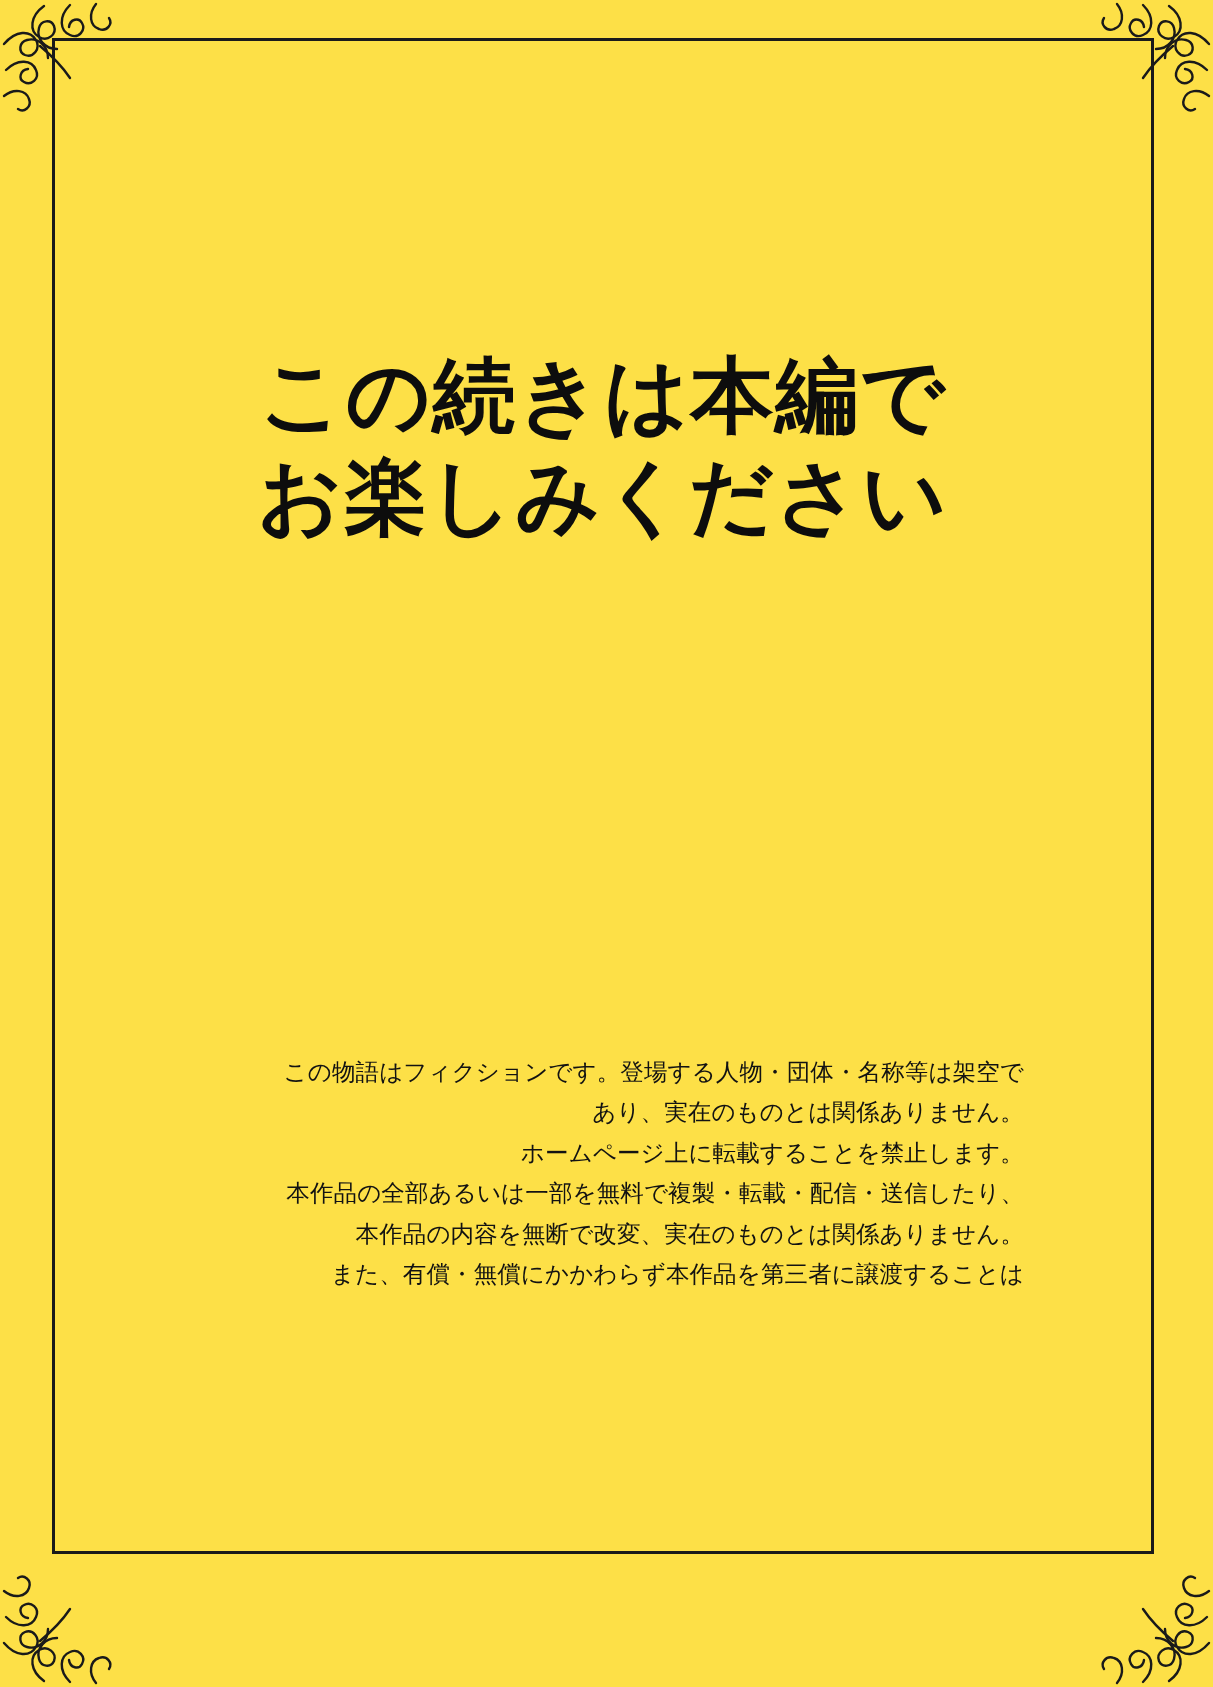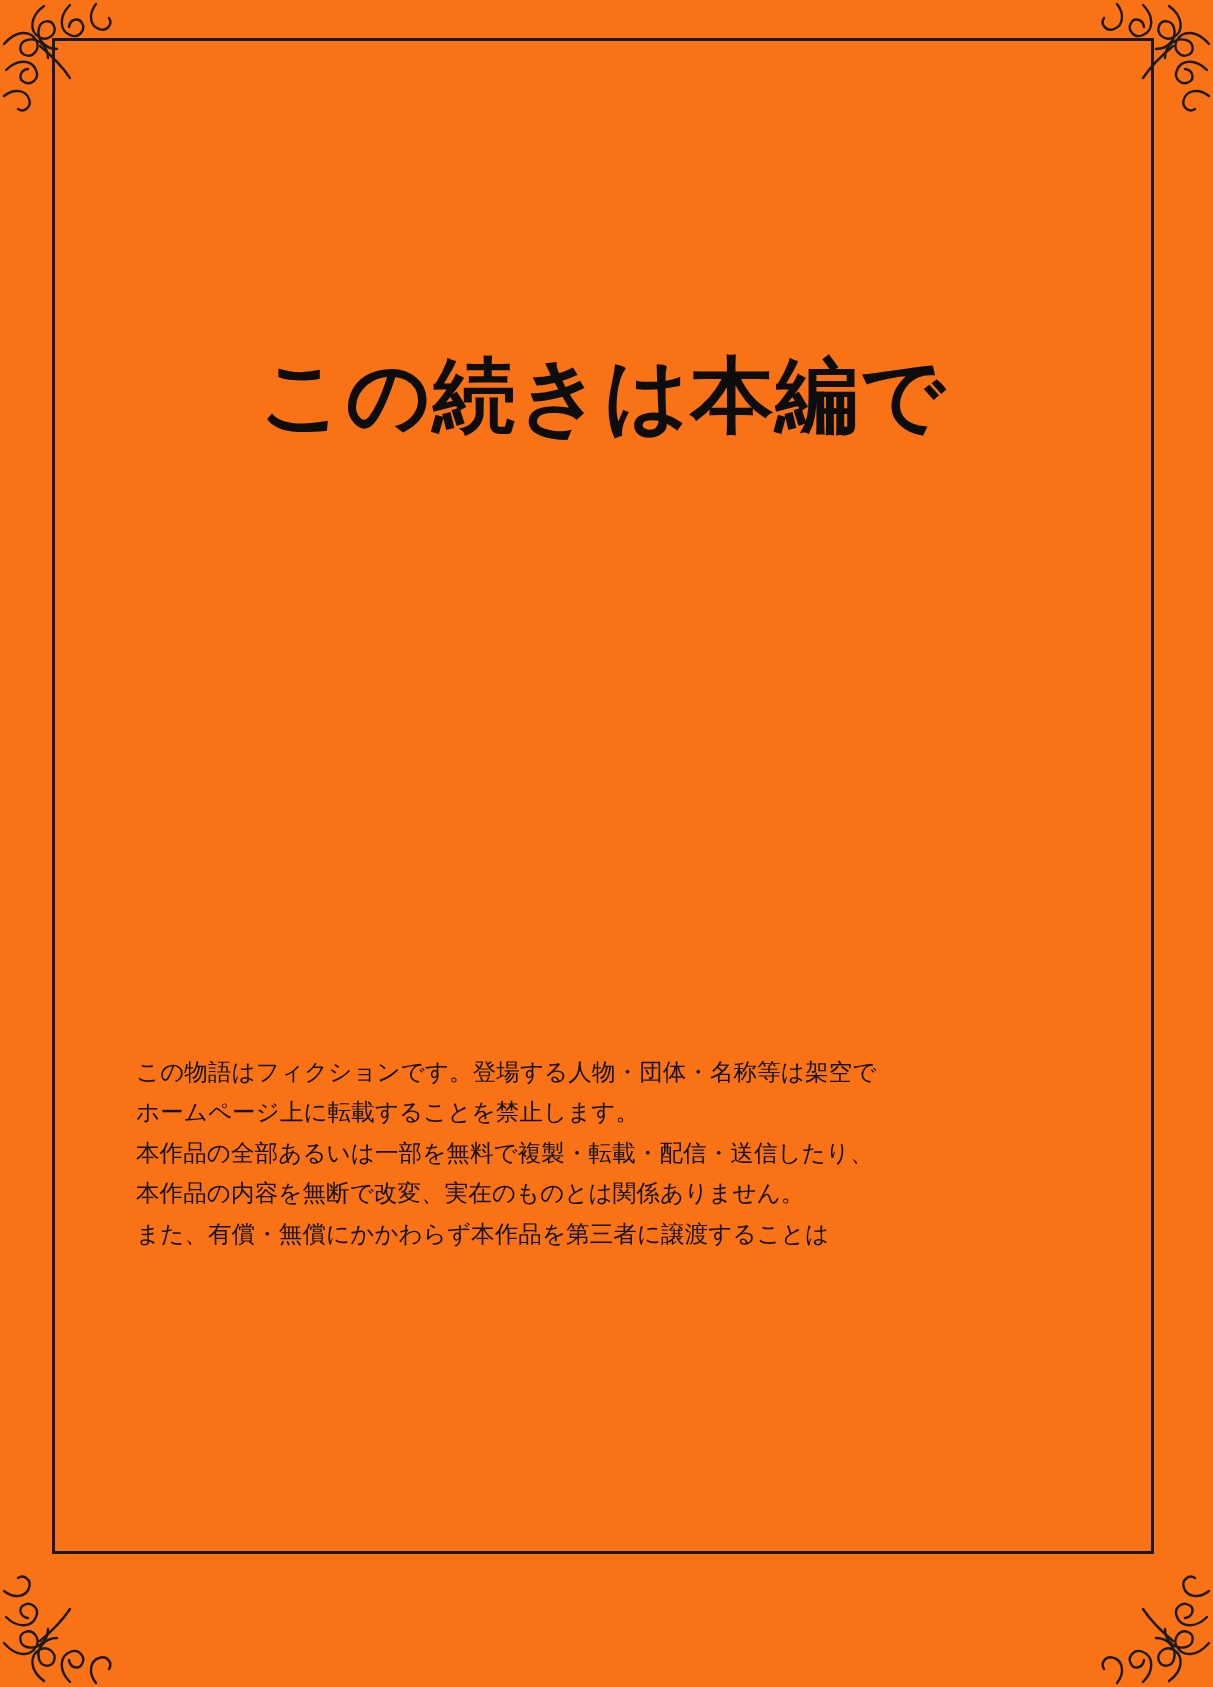--- a/index.html
+++ b/index.html
@@ -13,21 +13,21 @@
     position: relative;
     font-family: "Liberation Sans", sans-serif;
     color: #111111;
     overflow: hidden;
   }
 
   
   #page {
     position: absolute;
     inset: 0;
-    background: #f97316;
+    background: #fde047;
     padding-left: 40px;
   }
 
   #frame-border {
     position: absolute;
     left: 52px;
     top: 38px;
     width: 1102px;
     height: 1516px;
     border: 3px solid #1a1a1a;
@@ -61,23 +61,24 @@
     font-size: 83px;
     line-height: 1.22;
     letter-spacing: 0.02em;
     color: #0d0d0d;
     white-space: nowrap;
   }
 
   
   #disclaimer {
     position: absolute;
-    left: 136px;
+    left: 144px;
     top: 1052px;
     width: 880px;
+    text-align: right;
   }
   #disclaimer p {
     margin: 0;
     font-family: "DejaVu Sans", "Liberation Sans", sans-serif;
     font-size: 23.5px;
     line-height: 1.72;
     color: #121212;
     letter-spacing: 0.005em;
   }
 </style>
@@ -131,23 +132,25 @@
       <path d="M4 96 C 14 88, 26 90, 29 99 C 32 107, 24 113, 18 109"></path>
       <path d="M44 6 C 30 16, 29 31, 39 37 C 48 42, 57 34, 54 26 C 51 19, 41 20, 39 28 C 36 39, 45 49, 57 49"></path>
       <path d="M70 5 C 58 17, 60 31, 70 35 C 79 39, 86 30, 82 23 C 79 17, 70 19, 69 27"></path>
       <path d="M96 4 C 88 14, 90 26, 99 29 C 107 32, 113 24, 109 18"></path>
       <path d="M40 46 C 52 56, 62 66, 70 78"></path>
     </svg>
   </div>
 
   <div id="headline">
     <div class="line">この続きは本編で</div>
+    <div class="line">お楽しみください</div>
   </div>
 
   <div id="disclaimer">
     <p>この物語はフィクションです。登場する人物・団体・名称等は架空で</p>
+    <p>あり、実在のものとは関係ありません。</p>
     <p>ホームページ上に転載することを禁止します。</p>
     <p>本作品の全部あるいは一部を無料で複製・転載・配信・送信したり、</p>
     <p>本作品の内容を無断で改変、実在のものとは関係ありません。</p>
     <p>また、有償・無償にかかわらず本作品を第三者に譲渡することは</p>
   </div>
 
 </div>
 
 </body></html>

